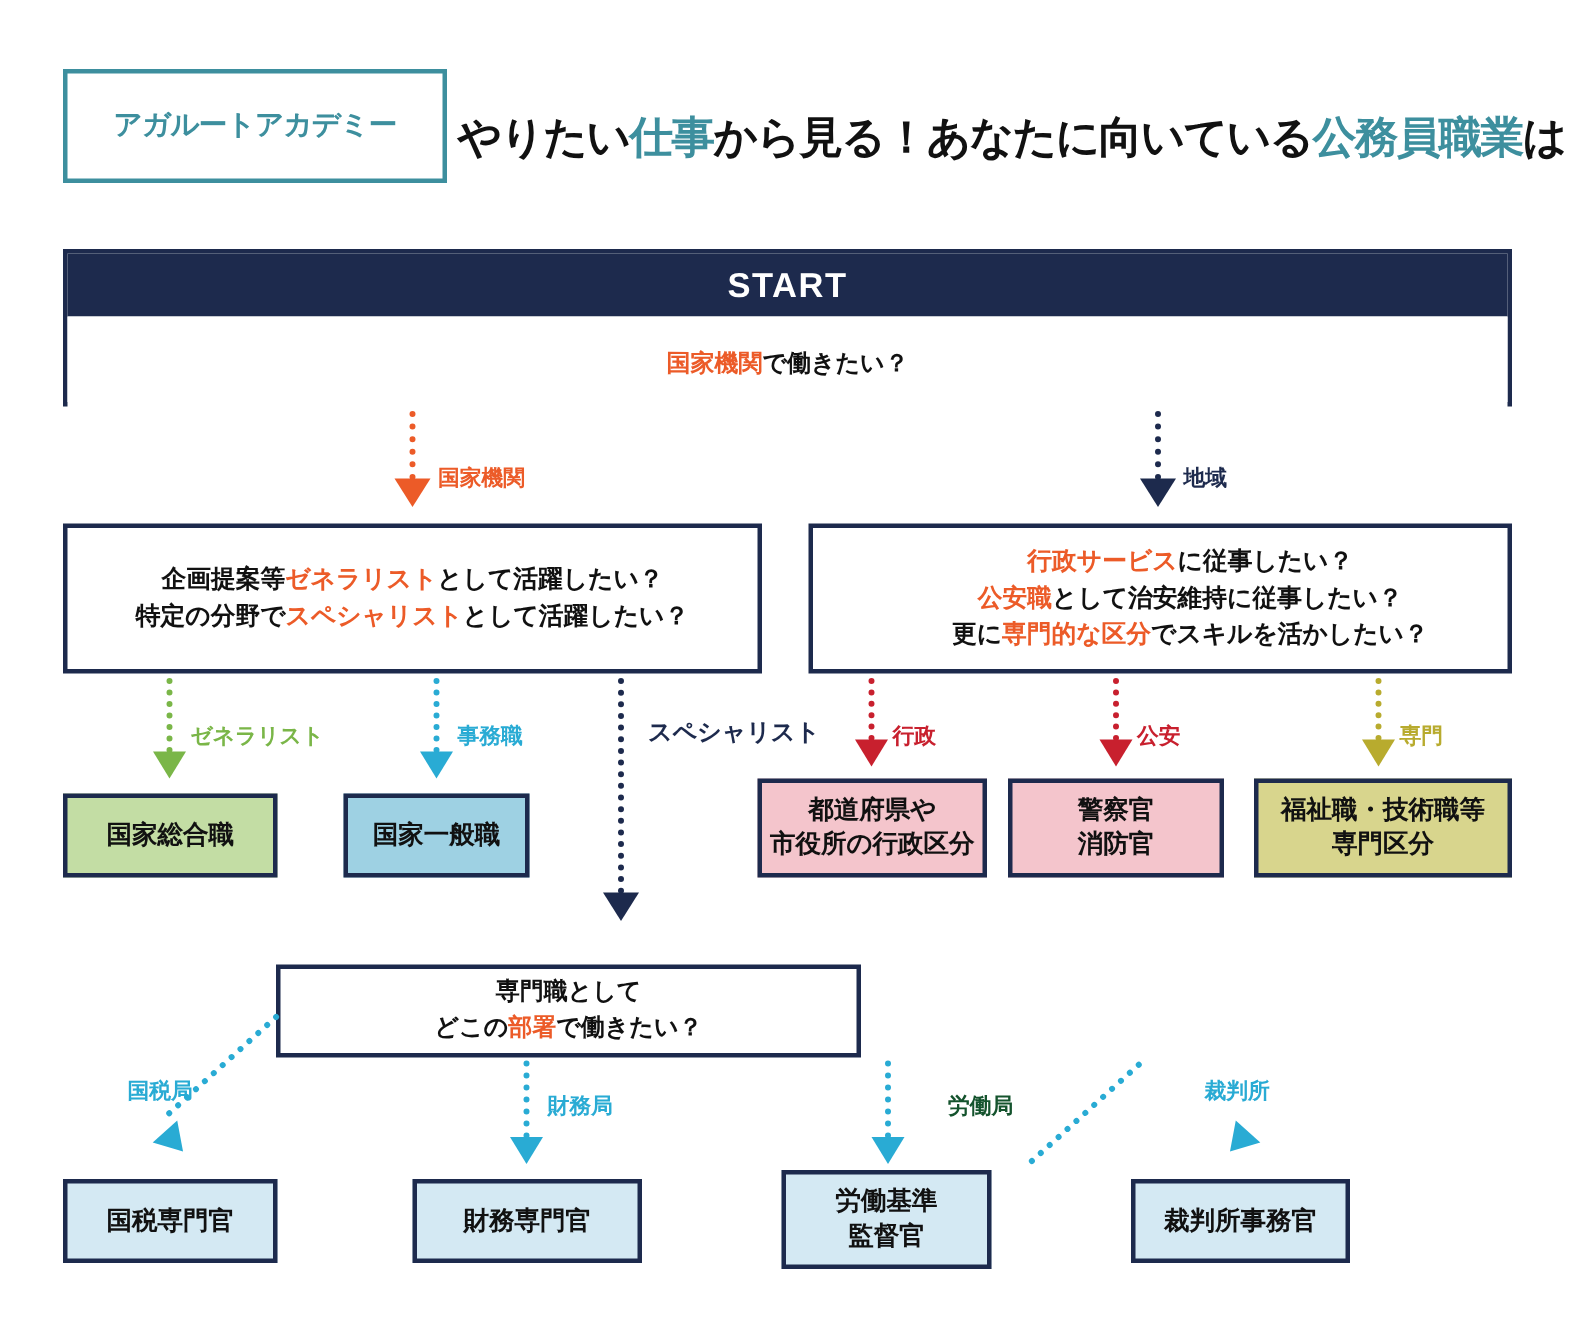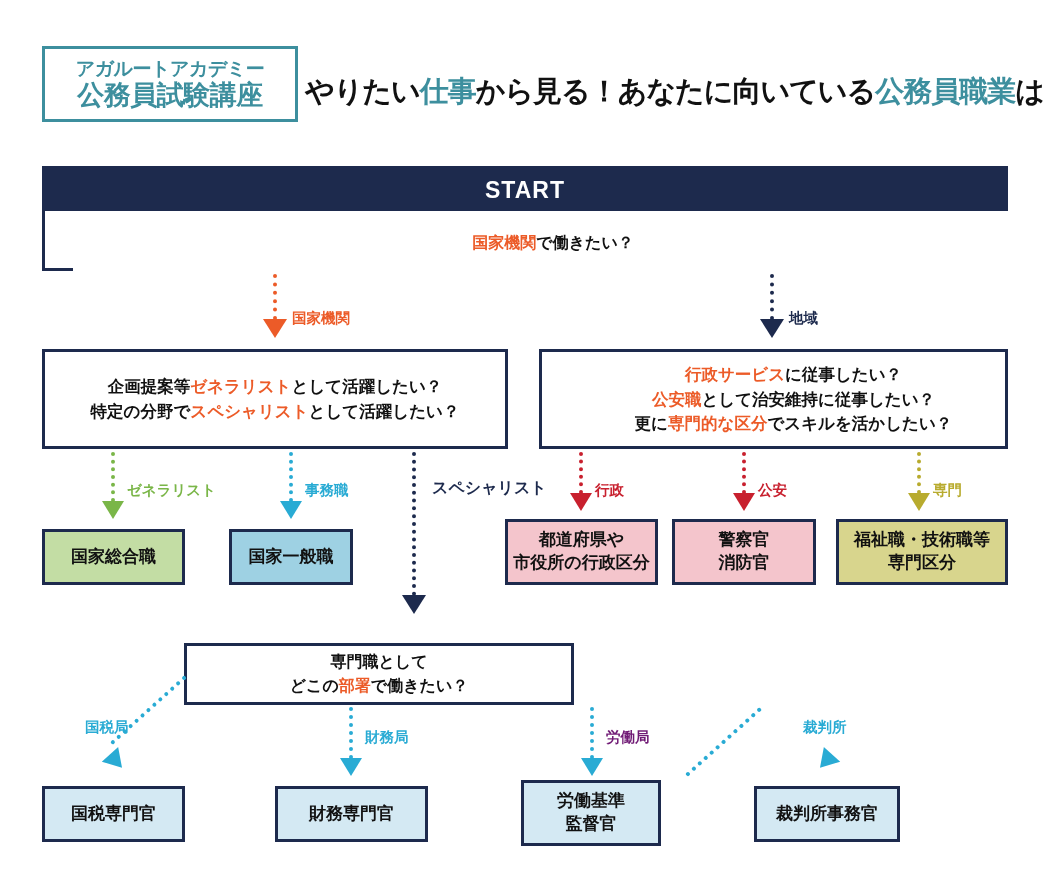--- a/index.html
+++ b/index.html
@@ -39,21 +39,21 @@
   
   #start-box{left:42px;top:166px;width:966px;height:105px;}
   #start-head{
     position:absolute;left:0;top:0;width:100%;height:42px;background:#1d2a4d;
     color:#ffffff;font-size:23px;font-weight:bold;letter-spacing:1px;
     display:flex;align-items:center;justify-content:center;
   }
   #start-body{
     position:absolute;left:0;top:42px;width:100%;height:63px;background:#fff;
     display:flex;flex-direction:column;align-items:center;justify-content:center;
-    font-size:16px;font-weight:bold;line-height:1.45;margin-left:28px;
+    font-size:16px;font-weight:bold;line-height:1.45;
   }
 
   
   #q-left{left:42px;top:349px;width:466px;height:100px;font-size:16.5px;}
   #q-right{left:539px;top:349px;width:469px;height:100px;font-size:16.5px;padding-left:40px;}
   #q-spec{left:184px;top:643px;width:390px;height:62px;font-size:16px;}
 
   
   .rbox{
     border:3px solid #1d2a4d;box-sizing:border-box;
@@ -79,21 +79,20 @@
   .clabel{position:absolute;font-size:14.5px;font-weight:bold;white-space:nowrap;}
 
   
   .ddiag{position:absolute;height:0;border-top-width:4px;border-top-style:dotted;border-color:#29ABD4;}
 </style>
 </head>
 <body>
 
 <div class="abs" id="logo-box">
   <div id="logo-line1">アガルートアカデミー</div>
-  <div id="logo-line2">公務員試験講座</div>
 </div>
 
 <div class="abs" id="headline">
   <span>やりたい</span>
     <span class="hl-teal">仕事</span>
     <span>から見る！あなたに向いている</span>
     <span class="hl-teal">公務員職業</span>
     <span>は？</span>
 </div>
 
@@ -180,21 +179,21 @@
 <div class="ddiag" style="left:110px;top:742px;width:100px;transform:rotate(-42deg);transform-origin:0 0;"></div>
 <div class="arw-sm" style="left:105px;top:752px;border-top:18px solid #29ABD4;transform:rotate(-42deg);"></div>
 <div class="clabel" style="left:85px;top:718px;color:#29ABD4;">国税局</div>
 
 <div class="dline" style="left:349px;top:707px;height:52px;border-left-color:#29ABD4;"></div>
 <div class="arw-sm" style="left:340px;top:758px;border-top:18px solid #29ABD4;"></div>
 <div class="clabel" style="left:365px;top:728px;color:#29ABD4;">財務局</div>
 
 <div class="dline" style="left:590px;top:707px;height:52px;border-left-color:#29ABD4;"></div>
 <div class="arw-sm" style="left:581px;top:758px;border-top:18px solid #29ABD4;"></div>
-<div class="clabel" style="left:606px;top:728px;color:#701a75;">労働局</div>
+<div class="clabel" style="left:632px;top:728px;color:#14532d;">労働局</div>
 
 <div class="ddiag" style="left:762px;top:710px;width:100px;transform:rotate(138deg);transform-origin:0 0;"></div>
 <div class="arw-sm" style="left:815px;top:752px;border-top:18px solid #29ABD4;transform:rotate(42deg);"></div>
 <div class="clabel" style="left:803px;top:718px;color:#29ABD4;">裁判所</div>
 
 <div class="abs rbox" id="b-kokuzei">
   <span>国税専門官</span>
 </div>
 <div class="abs rbox" id="b-zaimu">
   <span>財務専門官</span>

